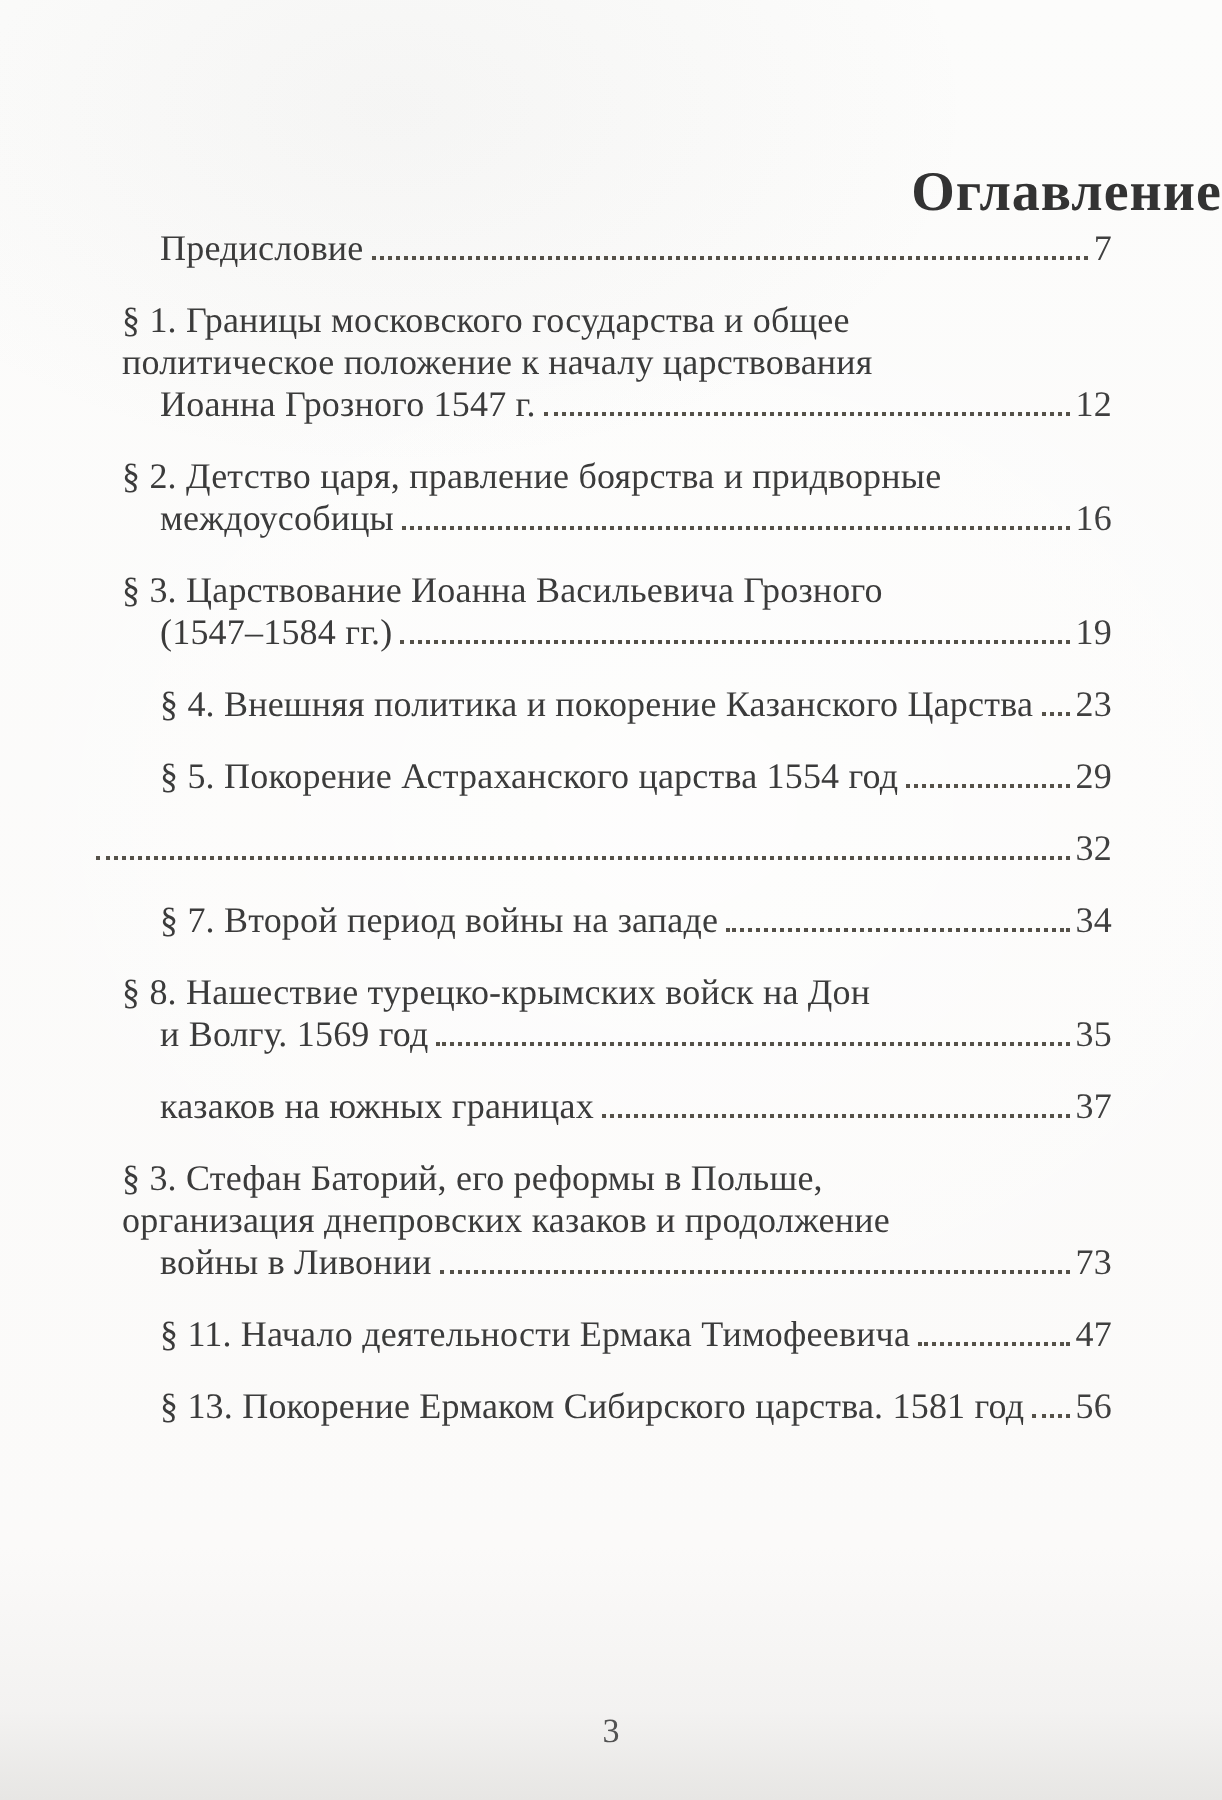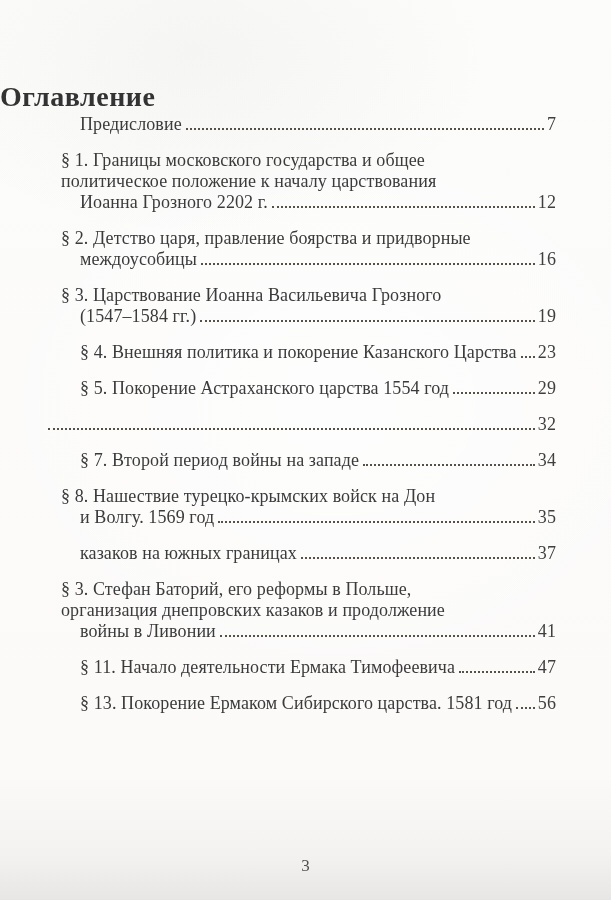--- a/index.html
+++ b/index.html
@@ -18,21 +18,21 @@
     background:
       radial-gradient(ellipse 420px 260px at 32% 6%, rgba(120,120,120,0.05), transparent 70%),
       radial-gradient(ellipse 500px 400px at 55% 45%, rgba(255,255,255,0.6), transparent 75%),
       linear-gradient(180deg, #fcfcfb 0%, #fbfaf9 86%, #f3f2f1 95%, #e7e6e4 100%);
   }
   .page-title {
     position: absolute;
     top: 62px;
     left: 0;
     width: 100%;
-    text-align: left;
+    text-align: right;
     font-size: 28px;
     font-weight: bold;
     letter-spacing: 0.5px;
     color: #333333;
   }
   .toc {
     position: absolute;
     top: 114px;
     left: 44px;
     right: 55px;
@@ -88,21 +88,21 @@
         <div class="toc-line-last">
           <span class="toc-text">Предисловие</span>
           <span class="dot-leader"></span>
           <span class="toc-page-num">7</span>
         </div>
       </div>
       <div class="toc-entry">
         <div class="toc-line">§ 1. Границы московского государства и общее</div>
         <div class="toc-line">политическое положение к началу царствования</div>
         <div class="toc-line-last">
-          <span class="toc-text">Иоанна Грозного 2202 г.</span>
+          <span class="toc-text">Иоанна Грозного 1547 г.</span>
           <span class="dot-leader"></span>
           <span class="toc-page-num">12</span>
         </div>
       </div>
       <div class="toc-entry">
         <div class="toc-line">§ 2. Детство царя, правление боярства и придворные</div>
         <div class="toc-line-last">
           <span class="toc-text">междоусобицы</span>
           <span class="dot-leader"></span>
           <span class="toc-page-num">16</span>
@@ -157,21 +157,21 @@
           <span class="dot-leader"></span>
           <span class="toc-page-num">37</span>
         </div>
       </div>
       <div class="toc-entry">
         <div class="toc-line">§ 3. Стефан Баторий, его реформы в Польше,</div>
         <div class="toc-line">организация днепровских казаков и продолжение</div>
         <div class="toc-line-last">
           <span class="toc-text">войны в Ливонии</span>
           <span class="dot-leader"></span>
-          <span class="toc-page-num">41</span>
+          <span class="toc-page-num">73</span>
         </div>
       </div>
       <div class="toc-entry">
         <div class="toc-line-last">
           <span class="toc-text">§ 11. Начало деятельности Ермака Тимофеевича</span>
           <span class="dot-leader"></span>
           <span class="toc-page-num">47</span>
         </div>
       </div>
       <div class="toc-entry">

